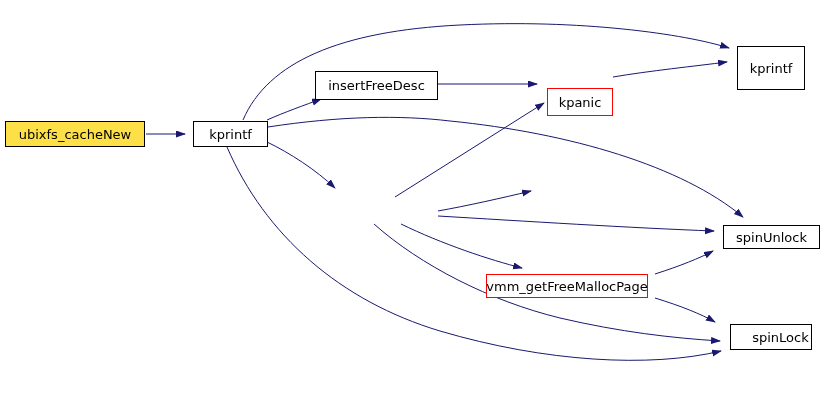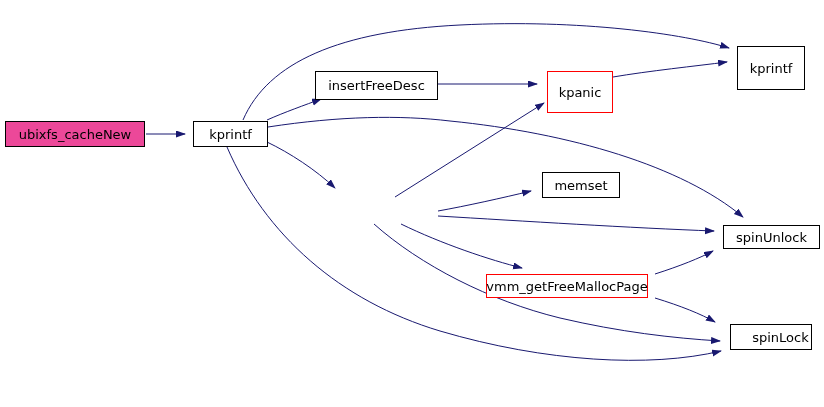--- a/index.html
+++ b/index.html
@@ -17,21 +17,21 @@
     border:1px solid #000000;
     background:#ffffff;
     color:#000000;
     font-size:13px;
     display:flex;
     align-items:center;
     justify-content:center;
     white-space:nowrap;
     cursor:pointer;
   }
-  .node.focus{background:#ec4899;cursor:default;}
+  .node.focus{background:#fde047;cursor:default;}
   .node.red{border-color:#ff0000;}
   .edge{fill:none;stroke-width:1;}
 </style>
 </head>
 <body>
 
 <div id="canvas">
 
   <svg id="edge-layer" width="824" height="407" viewBox="0 0 824 407" xmlns="http://www.w3.org/2000/svg">
     <defs>
@@ -56,26 +56,25 @@
     <path class="edge" marker-end="url(#arrow)" d="M655,274 C680,266 700,258 713,251" stroke="#191970"></path>
     <path class="edge" marker-end="url(#arrow)" d="M655,298 C681,306 701,314 715,322" stroke="#191970"></path>
   </svg>
 
   <div class="node focus" style="left:5px;top:121px;width:140px;height:26px;">ubixfs_cacheNew</div>
 
   <div class="node" style="left:193px;top:121px;width:75px;height:26px;">kprintf</div>
 
   <div class="node" style="left:315px;top:71px;width:123px;height:29px;">insertFreeDesc</div>
 
-  <div class="node red" style="left:547px;top:71px;width:66px;height:42px;">kpanic</div>
+  <div class="node red" style="left:547px;top:88px;width:66px;height:28px;">kpanic</div>
 
   <div class="node" style="left:737px;top:46px;width:68px;height:44px;">kprintf</div>
 
 
-  <div class="node" style="left:542px;top:172px;width:78px;height:26px;">memset</div>
 
   <div class="node" style="left:723px;top:225px;width:97px;height:24px;text-align:center;">spinUnlock</div>
 
   <div class="node red" style="left:486px;top:274px;width:162px;height:24px;">vmm_getFreeMallocPage</div>
 
   <div class="node" style="left:730px;top:324px;width:82px;height:26px;padding-left:19px;">spinLock</div>
 
 </div>
 
 </body></html>

